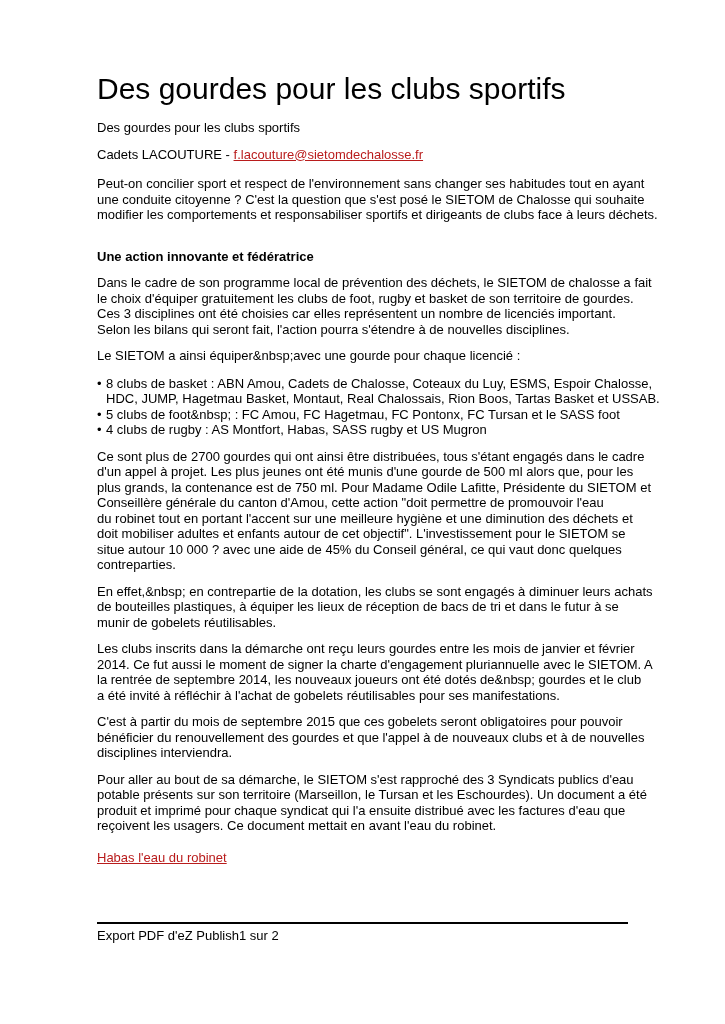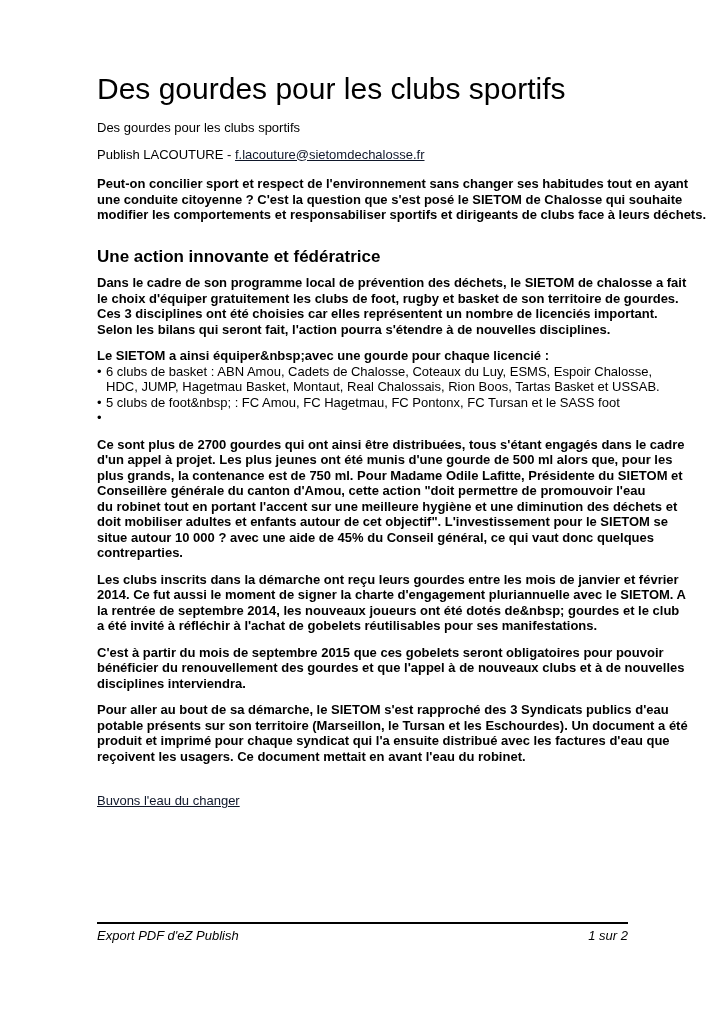--- a/index.html
+++ b/index.html
@@ -22,127 +22,127 @@
     line-height: 34px;
     font-weight: 400;
     margin: 0 0 14px 0;
     letter-spacing: 0;
   }
   .subtitle { margin: 0 0 11px 0; }
   .author { margin: 0 0 14px 0; }
   .para {
     margin: 0 0 11px 0;
     white-space: pre;          
-    font-weight: bold;
   }
   h2.sec-heading {
-    font-size: 17px;
+    font-size: 13px;
     line-height: 15.5px;
     font-weight: 700;
     margin: 26px 0 11px 0;
   }
-  .list-intro { margin-bottom: 0; }
+  .list-intro { margin-bottom: 12px; }
   ul.bullets {
     list-style: none;
     margin: 0 0 11px 0;
     padding: 0;
   }
   ul.bullets li { display: flex; }
   .bullet { flex: none; width: 9px; }
   .li-text { white-space: pre; }
   a.link {
-    color: #0f172a;
+    color: #b91c1c;
     text-decoration: underline;
     cursor: pointer;
-    margin-top: 13px;
   }
   .block-link { display: inline-block; }
   .nomargin { margin-bottom: 16px; }
   .footer {
     position: absolute;
     left: 97px;
     right: 97px;
     top: 922px;
   }
   .footer-rule {
     border-top: 2px solid #000000;
     margin-bottom: 4px;
   }
   .footer-row {
     display: flex;
-    justify-content: space-between;
-    font-style: italic;
   }
 </style>
 </head>
 <body>
 
 <div class="page">
 
   <h1 class="doc-title">Des gourdes pour les clubs sportifs</h1>
 
   <p class="subtitle">Des gourdes pour les clubs sportifs</p>
 
-  <p class="author"><span>Publish LACOUTURE - </span><a class="link" href="#">f.lacouture@sietomdechalosse.fr</a></p>
+  <p class="author"><span>Cadets LACOUTURE - </span><a class="link" href="#">f.lacouture@sietomdechalosse.fr</a></p>
 
   <p class="para">Peut-on concilier sport et respect de l'environnement sans changer ses habitudes tout en ayant
 une conduite citoyenne ? C'est la question que s'est posé le SIETOM de Chalosse qui souhaite
 modifier les comportements et responsabiliser sportifs et dirigeants de clubs face à leurs déchets.</p>
 
   <h2 class="sec-heading">Une action innovante et fédératrice</h2>
 
   <p class="para">Dans le cadre de son programme local de prévention des déchets, le SIETOM de chalosse a fait
 le choix d'équiper gratuitement les clubs de foot, rugby et basket de son territoire de gourdes.
 Ces 3 disciplines ont été choisies car elles représentent un nombre de licenciés important.
 Selon les bilans qui seront fait, l'action pourra s'étendre à de nouvelles disciplines.</p>
 
   <p class="para list-intro">Le SIETOM a ainsi équiper&amp;nbsp;avec une gourde pour chaque licencié :</p>
 
   <ul class="bullets">
     <li>
         <span class="bullet">•</span>
-        <span class="li-text">6 clubs de basket : ABN Amou, Cadets de Chalosse, Coteaux du Luy, ESMS, Espoir Chalosse,
+        <span class="li-text">8 clubs de basket : ABN Amou, Cadets de Chalosse, Coteaux du Luy, ESMS, Espoir Chalosse,
 HDC, JUMP, Hagetmau Basket, Montaut, Real Chalossais, Rion Boos, Tartas Basket et USSAB.</span>
       </li>
     <li>
         <span class="bullet">•</span>
         <span class="li-text">5 clubs de foot&amp;nbsp; : FC Amou, FC Hagetmau, FC Pontonx, FC Tursan et le SASS foot</span>
       </li>
     <li>
         <span class="bullet">•</span>
+        <span class="li-text">4 clubs de rugby : AS Montfort, Habas, SASS rugby et US Mugron</span>
       </li>
   </ul>
 
   <p class="para">Ce sont plus de 2700 gourdes qui ont ainsi être distribuées, tous s'étant engagés dans le cadre
 d'un appel à projet. Les plus jeunes ont été munis d'une gourde de 500 ml alors que, pour les
 plus grands, la contenance est de 750 ml. Pour Madame Odile Lafitte, Présidente du SIETOM et
 Conseillère générale du canton d'Amou, cette action "doit permettre de promouvoir l'eau
 du robinet tout en portant l'accent sur une meilleure hygiène et une diminution des déchets et
 doit mobiliser adultes et enfants autour de cet objectif". L'investissement pour le SIETOM se
 situe autour 10 000 ? avec une aide de 45% du Conseil général, ce qui vaut donc quelques
 contreparties.</p>
 
+  <p class="para">En effet,&amp;nbsp; en contrepartie de la dotation, les clubs se sont engagés à diminuer leurs achats
+de bouteilles plastiques, à équiper les lieux de réception de bacs de tri et dans le futur à se
+munir de gobelets réutilisables.</p>
 
 
   <p class="para">Les clubs inscrits dans la démarche ont reçu leurs gourdes entre les mois de janvier et février
 2014. Ce fut aussi le moment de signer la charte d'engagement pluriannuelle avec le SIETOM. A
 la rentrée de septembre 2014, les nouveaux joueurs ont été dotés de&amp;nbsp; gourdes et le club
 a été invité à réfléchir à l'achat de gobelets réutilisables pour ses manifestations.</p>
 
   <p class="para">C'est à partir du mois de septembre 2015 que ces gobelets seront obligatoires pour pouvoir
 bénéficier du renouvellement des gourdes et que l'appel à de nouveaux clubs et à de nouvelles
 disciplines interviendra.</p>
 
 
   <p class="para nomargin">Pour aller au bout de sa démarche, le SIETOM s'est rapproché des 3 Syndicats publics d'eau
 potable présents sur son territoire (Marseillon, le Tursan et les Eschourdes). Un document a été
 produit et imprimé pour chaque syndicat qui l'a ensuite distribué avec les factures d'eau que
 reçoivent les usagers. Ce document mettait en avant l'eau du robinet.</p>
 
-  <a class="link block-link" href="#">Buvons l'eau du changer</a>
+  <a class="link block-link" href="#">Habas l'eau du robinet</a>
 
   <div class="footer">
     <div class="footer-rule"></div>
     <div class="footer-row">
       <span>Export PDF d'eZ Publish</span>
       <span>1 sur 2</span>
     </div>
   </div>
 
 </div>

